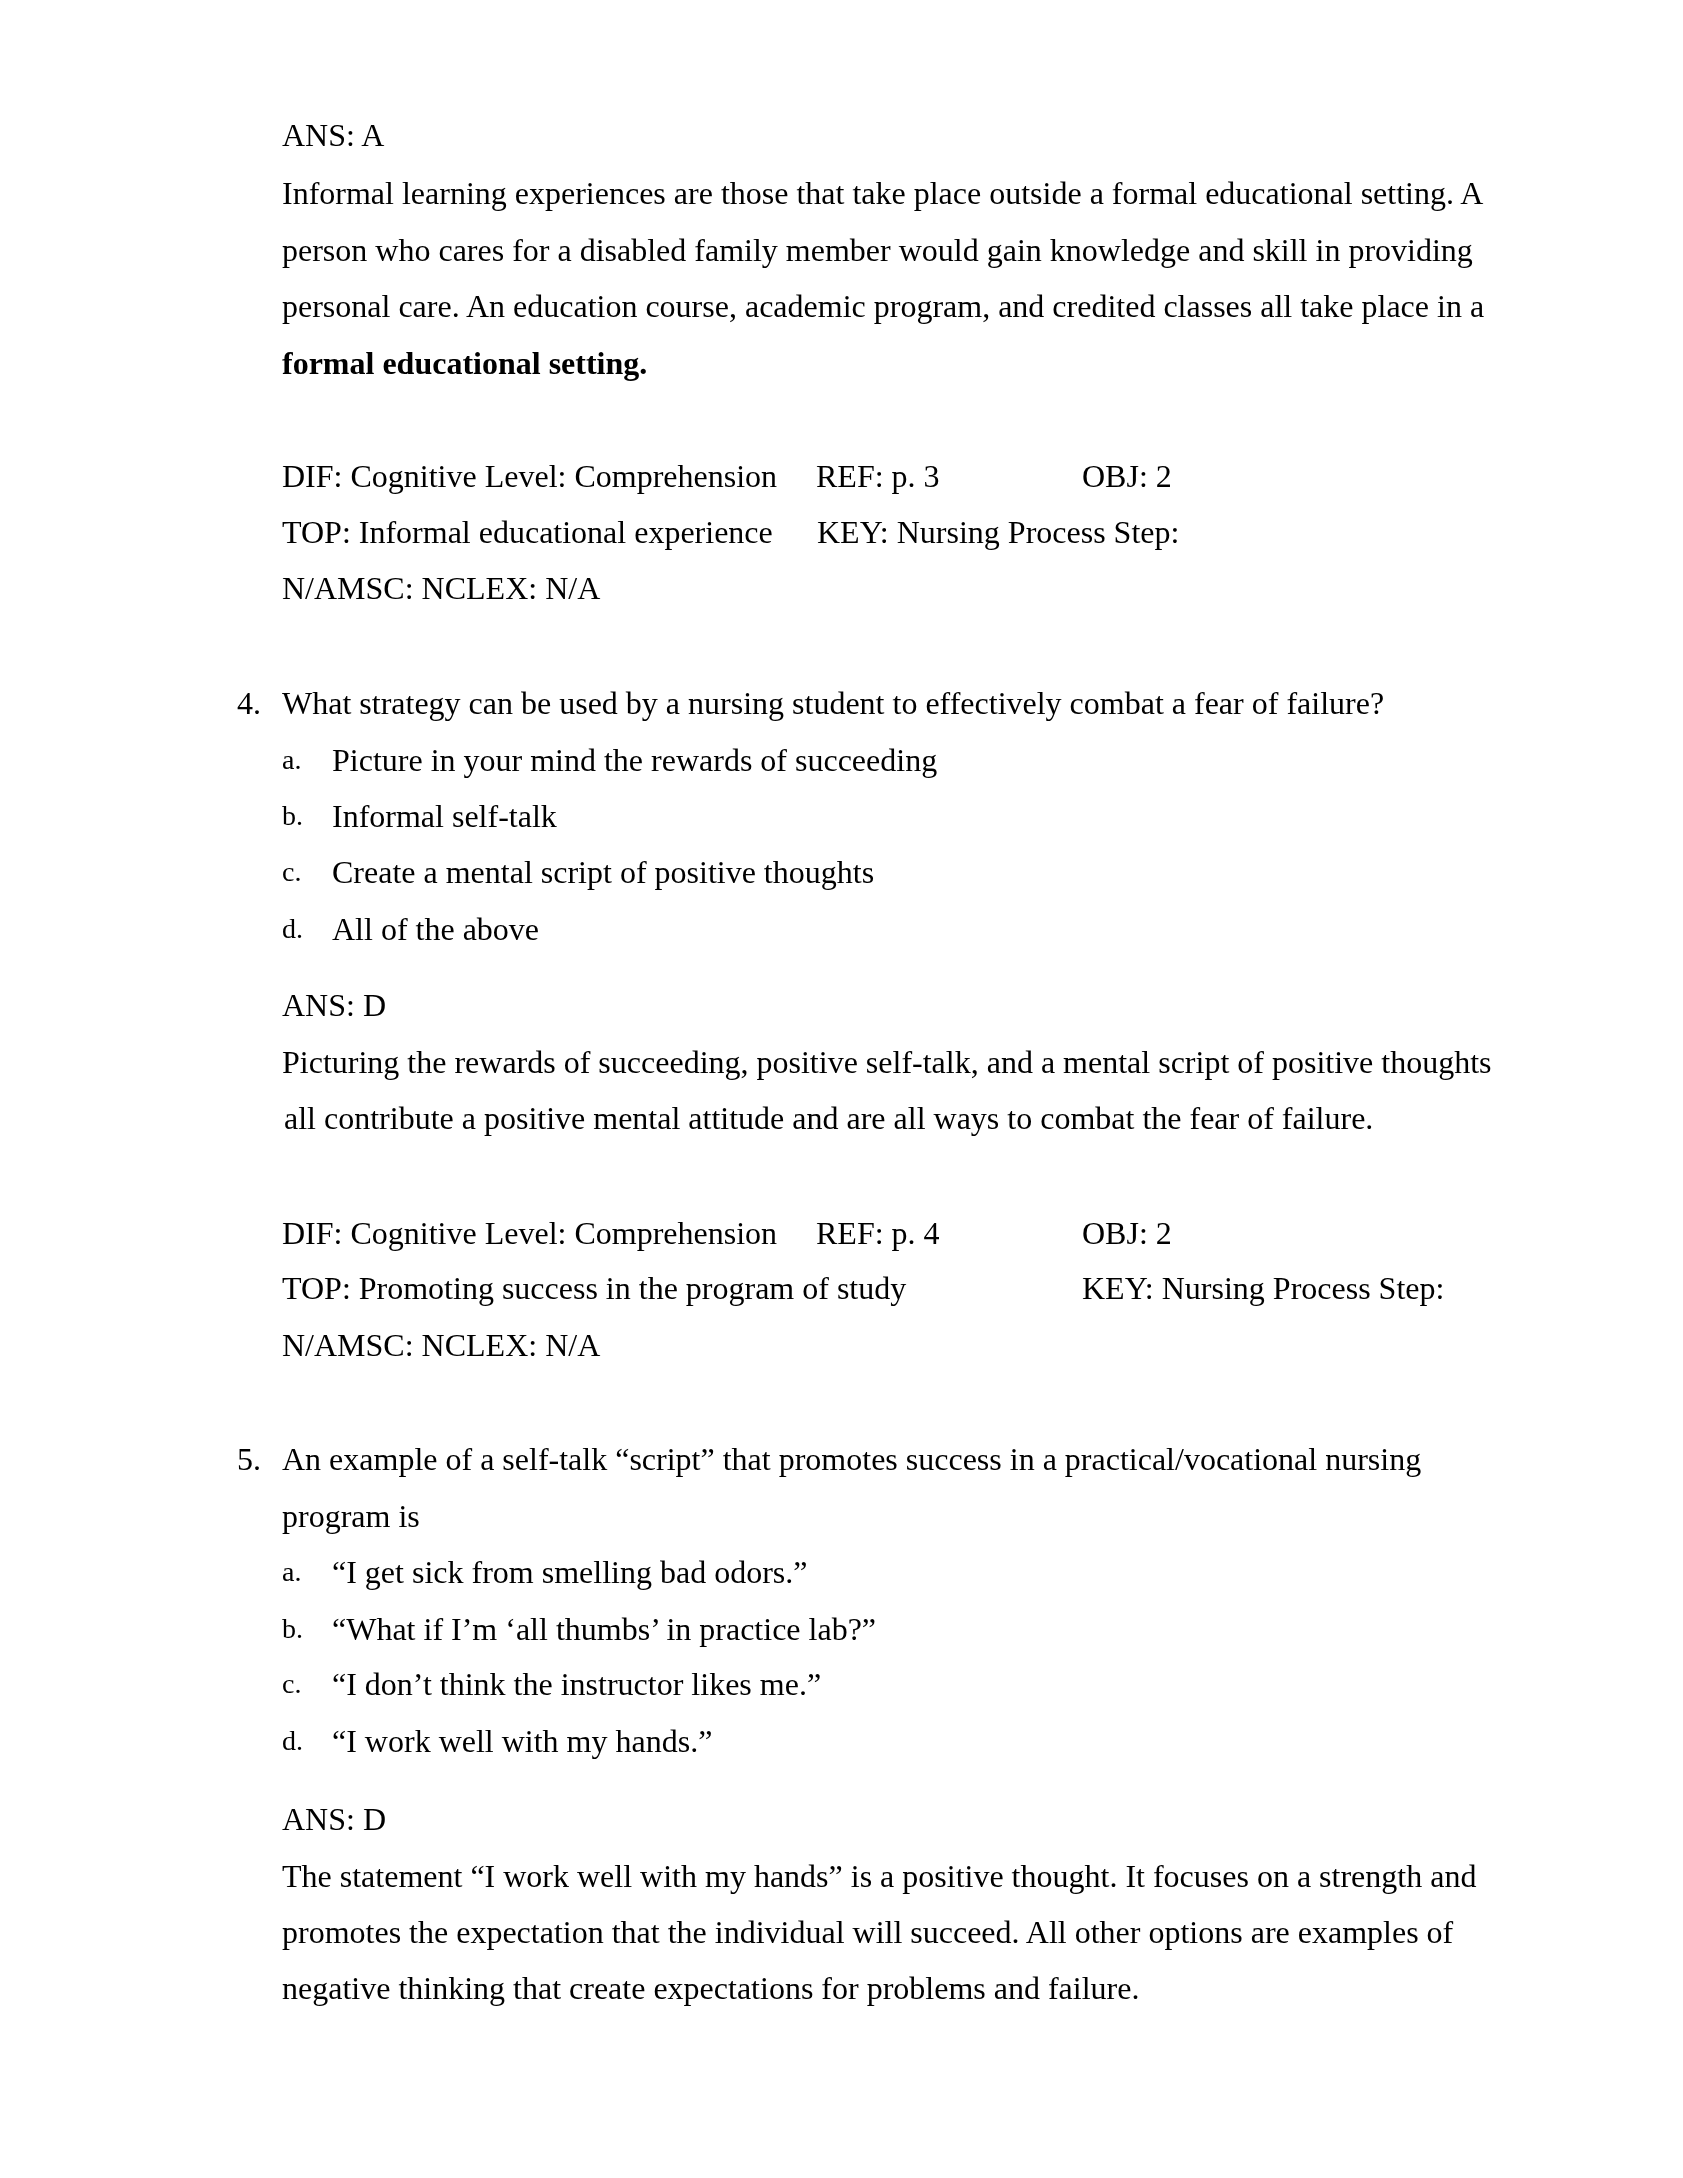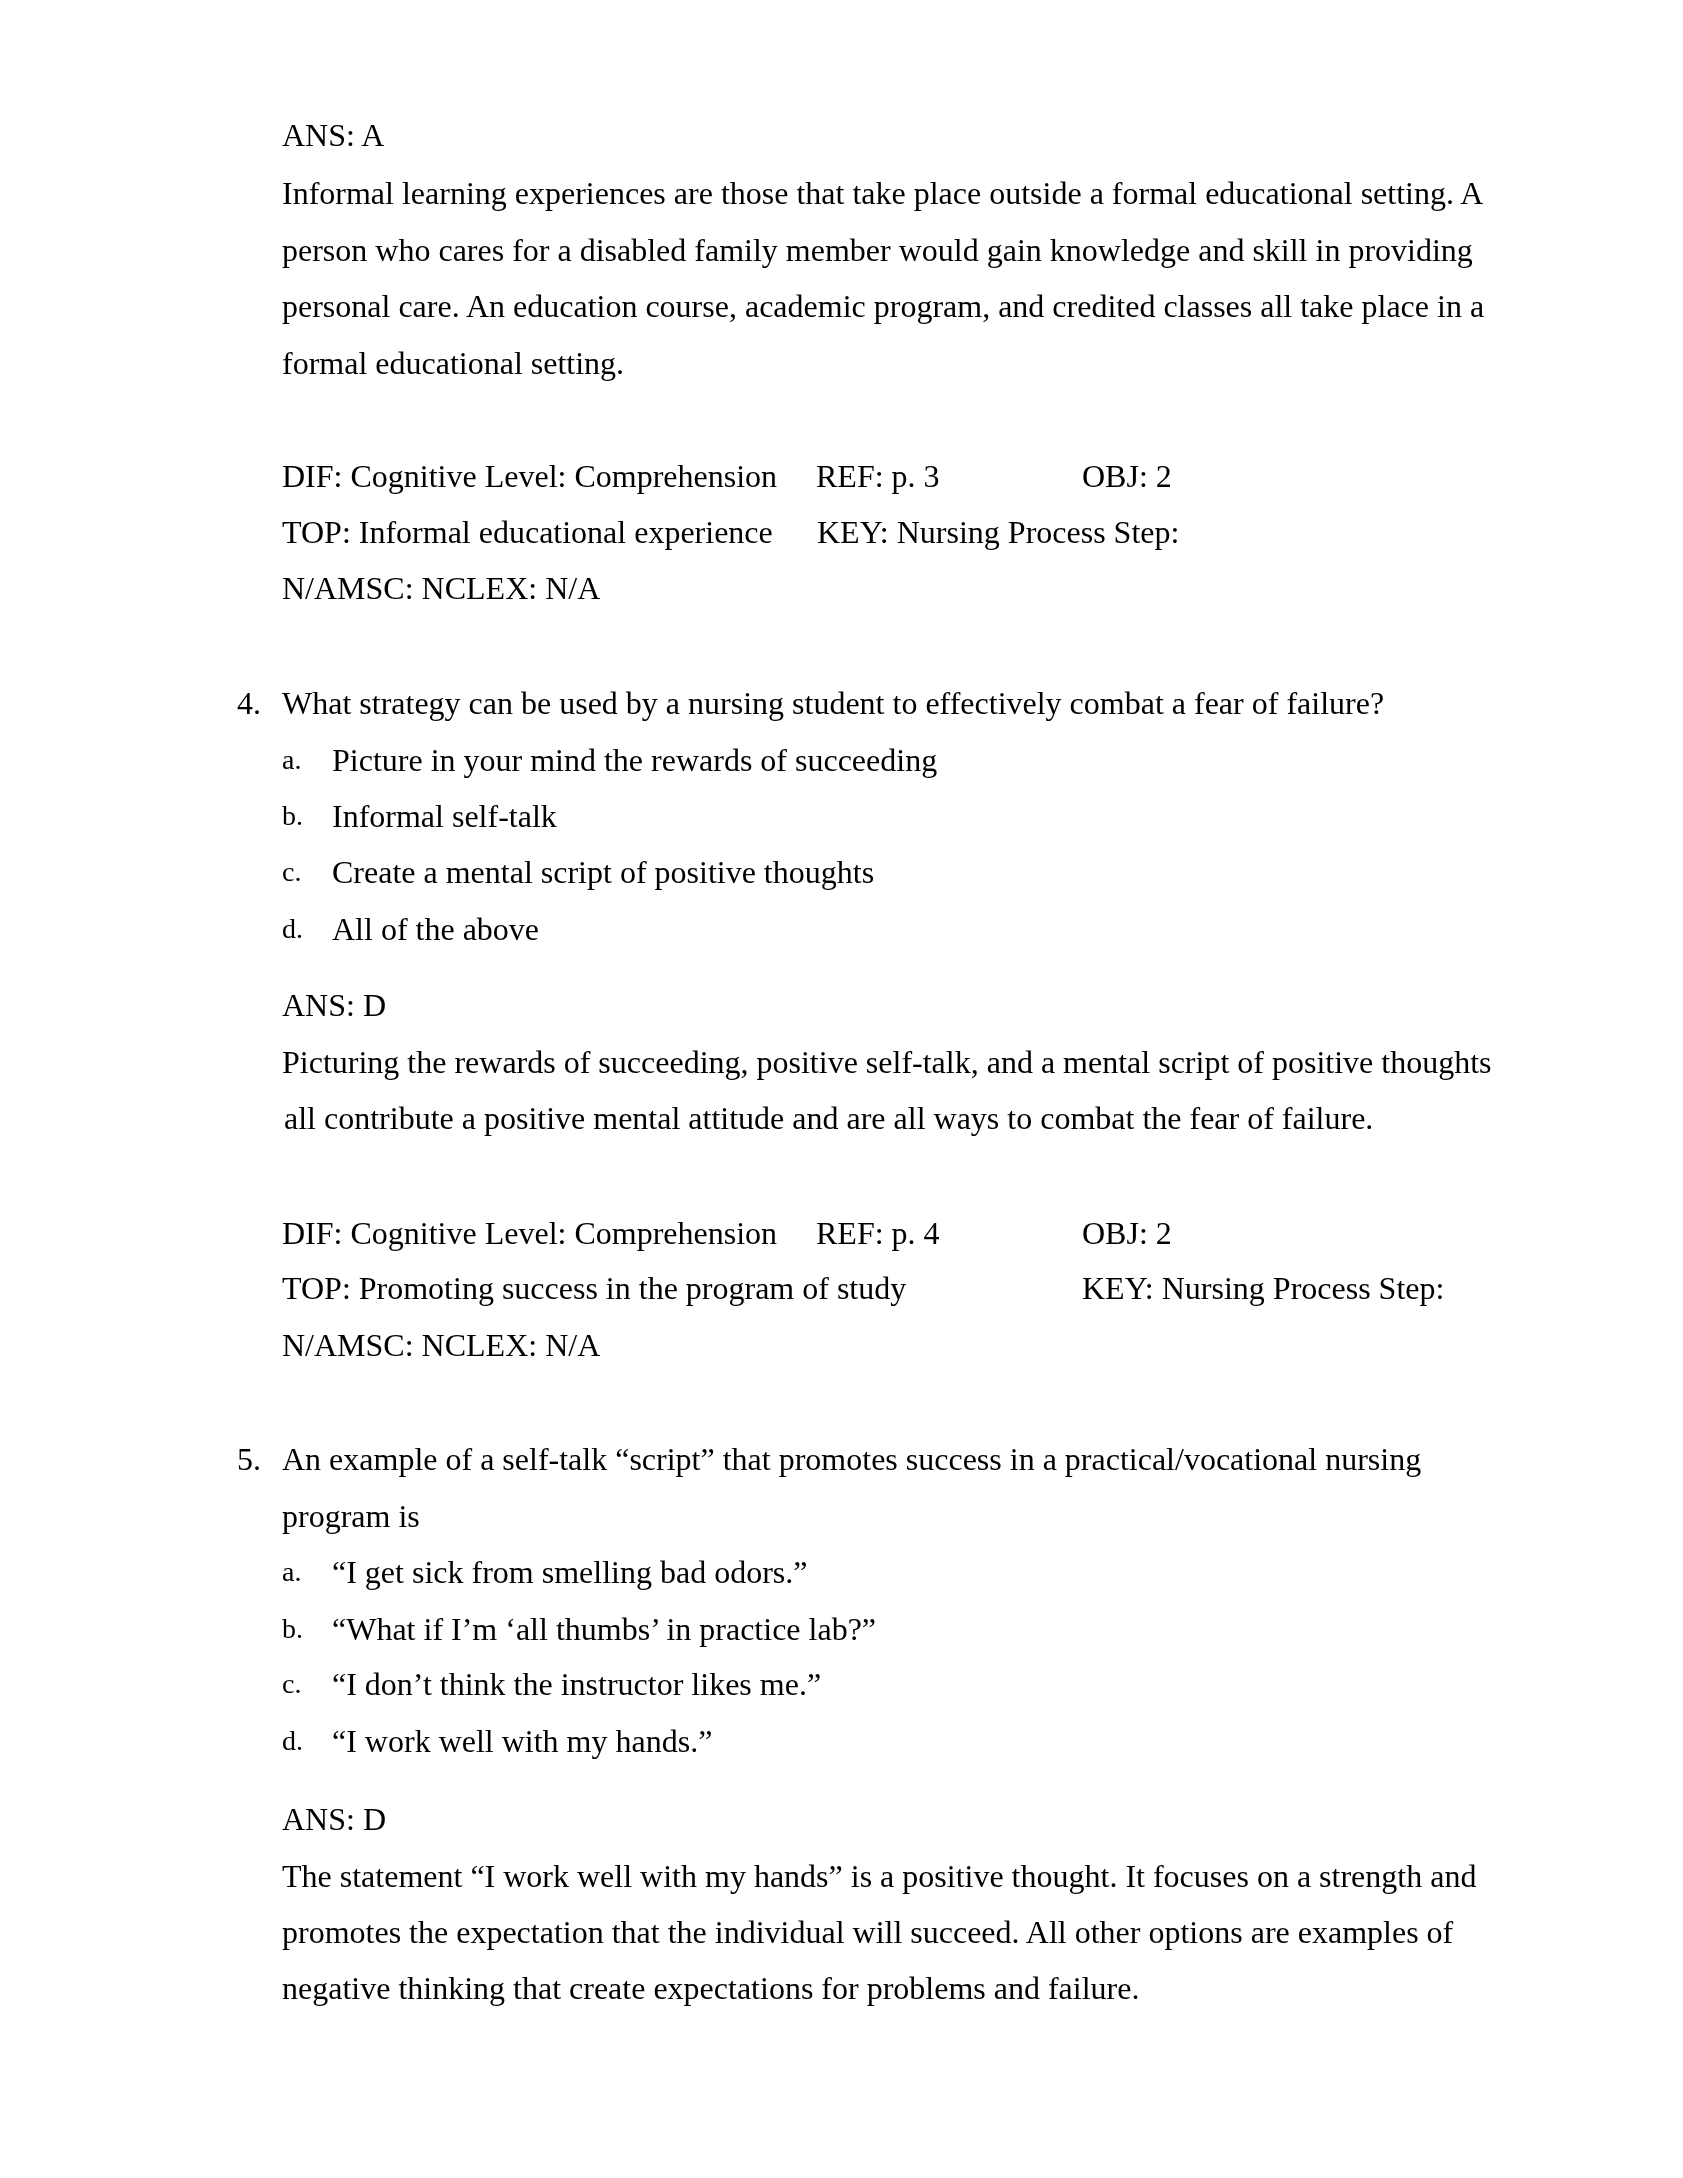--- a/index.html
+++ b/index.html
@@ -9,21 +9,21 @@
   .opt-letter { font-size: 28px; }
 </style>
 </head>
 <body>
 
 <div>
   <div class="ln" style="left:282px; top:115px;">ANS:  A</div>
   <div class="ln" style="left:282px; top:173px;">Informal learning experiences are those that take place outside a formal educational setting. A</div>
   <div class="ln" style="left:282px; top:230px;">person who cares for a disabled family member would gain knowledge and skill in providing</div>
   <div class="ln" style="left:282px; top:286px;text-align:center;">personal care. An education course, academic program, and credited classes all take place in a</div>
-  <div class="ln" style="left:282px; top:343px;">formal educational setting.</div>
+  <div class="ln" style="left:282px; top:343px;font-weight:bold;">formal educational setting.</div>
 
   <div class="ln" style="left:282px; top:456px;">DIF:   Cognitive Level: Comprehension</div>
   <div class="ln" style="left:816px; top:456px;">REF:   p. 3</div>
   <div class="ln" style="left:1082px; top:456px;">OBJ: 2</div>
   <div class="ln" style="left:282px; top:512px;">TOP:   Informal educational experience</div>
   <div class="ln" style="left:817px; top:512px;">KEY: Nursing Process Step:</div>
   <div class="ln" style="left:282px; top:568px;">N/AMSC:  NCLEX: N/A</div>
 </div>
 
 <div>

